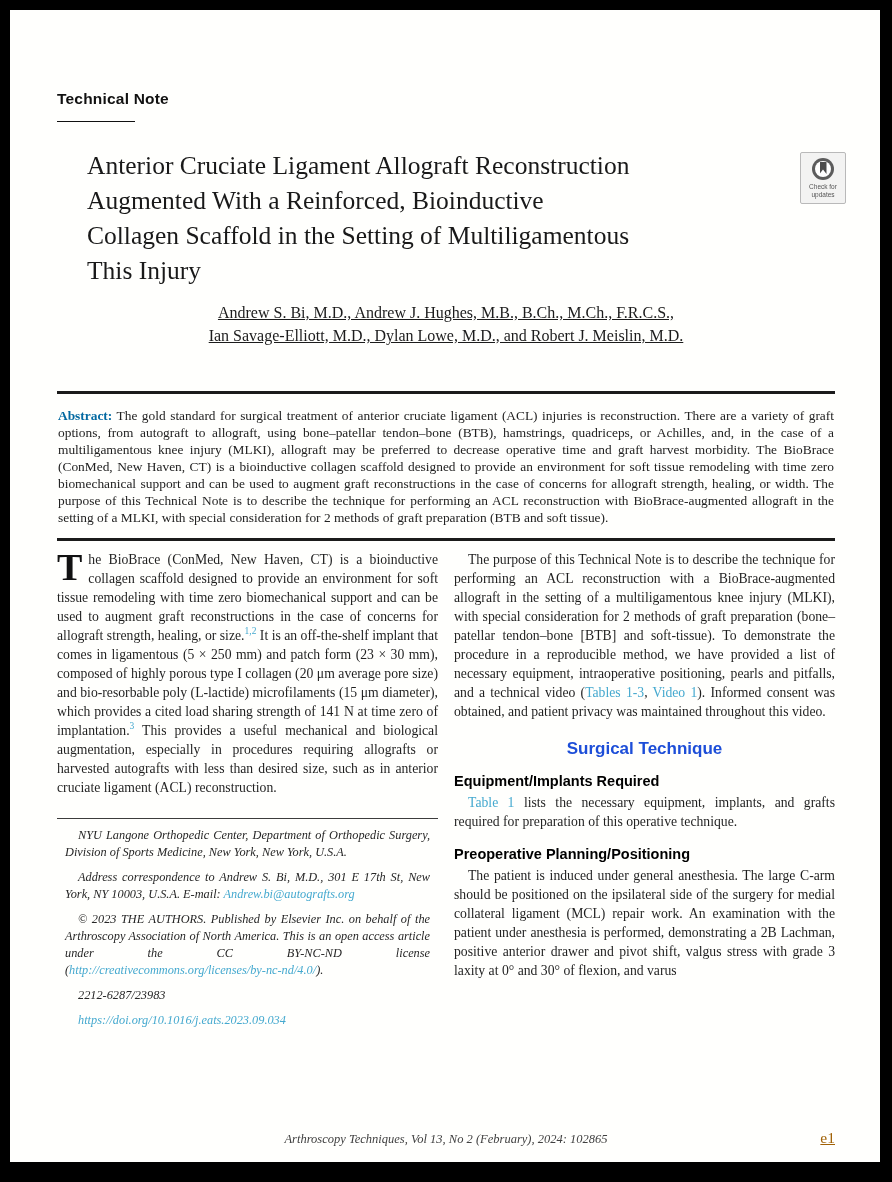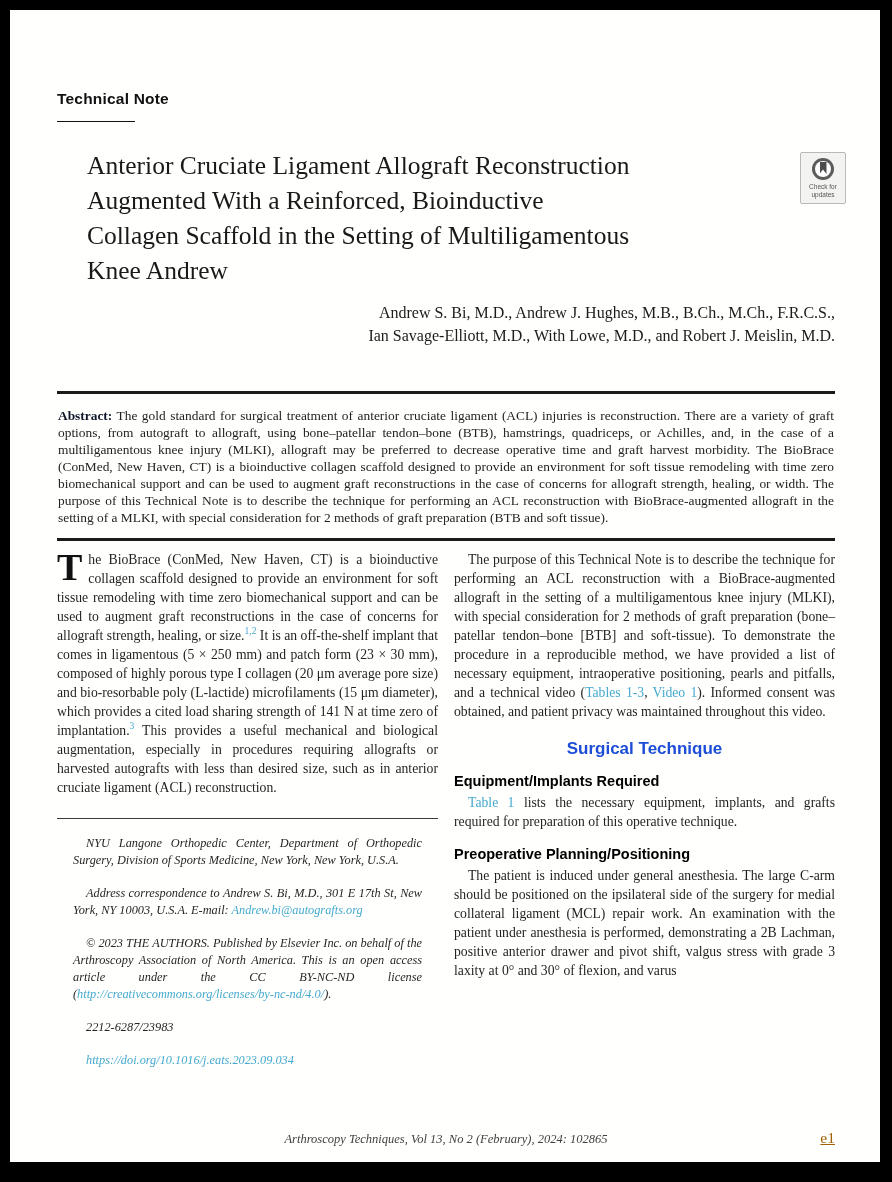--- a/index.html
+++ b/index.html
@@ -17,57 +17,57 @@
   .section-label {
     font-family:"Liberation Sans", sans-serif; font-weight:bold;
     font-size:15.5px; color:#111; letter-spacing:0.2px;
   }
   .section-underline { width:78px; border-bottom:1.7px solid #111; margin-top:13px; }
 
   .title {
     margin:26px 30px 0 30px; text-align:left; font-weight:normal;
     font-size:25.5px; line-height:35px; color:#191919;
   }
-  .authors { margin-top:13px; text-align:right; font-size:16px; line-height:23px; color:#1c1c1c; }
+  .authors { margin-top:13px; text-align:center; font-size:16px; line-height:23px; color:#1c1c1c;text-decoration:underline; }
 
   .crossmark {
     position:absolute; top:142px; right:34px; width:46px; height:52px;
     border:1px solid #b9b9b9; background:#f3f3f2; text-align:center; padding-top:5px;
     border-radius:2px; cursor:pointer;
   }
   .cm-circle { width:22px; height:22px; border-radius:50%; background:#5c5c5c; margin:0 auto; position:relative; }
   .cm-circle::after { content:""; position:absolute; left:3px; top:3px; right:3px; bottom:3px; background:#fff; border-radius:50%; }
   .cm-bookmark {
     position:absolute; left:7.5px; top:4px; width:7px; height:12px; background:#4c4c4c; z-index:2;
     clip-path:polygon(0 0,100% 0,100% 100%,50% 62%,0 100%);
   }
   .cm-text { font-family:"Liberation Sans", sans-serif; font-size:6.5px; line-height:7.5px; color:#555; margin-top:3px; }
 
   .abstract {
     margin-top:44px; border-top:3px solid #1b1b1b; border-bottom:3px solid #1b1b1b;
     padding:13px 1px 12px 1px; font-size:13.4px; line-height:17px;
     text-align:justify; color:#222;
   }
-  .abstract-label { font-weight:bold; color:#0f172a; }
+  .abstract-label { font-weight:bold; color:#0369a1; }
 
   .columns { display:flex; gap:16px; margin-top:9px; }
   .col { width:381px; font-size:13.7px; line-height:19px; text-align:justify; color:#1f1f1f; }
   .col p { margin:0; }
   p.indent { text-indent:14px; }
 
   .dropcap {
     float:left; font-size:38px; line-height:31px; font-weight:bold;
     padding:2px 6px 0 0; color:#111;
   }
   sup.ref { color:#45a9cf; font-size:9.5px; line-height:0; vertical-align:super; }
   .link { color:#45a9cf; text-decoration:none; cursor:pointer; }
 
   .footnote-rule { border-top:1.5px solid #3c3c3c; margin-top:21px; }
   .footnotes { margin-top:6px; font-style:italic; font-size:12.3px; line-height:17px; color:#262626; }
-  .footnotes p { margin:16px; text-indent:13px; text-align:justify; }
+  .footnotes p { margin:8px; text-indent:13px; text-align:justify; }
 
   .h-surgical {
     font-family:"Liberation Sans", sans-serif; font-weight:bold; font-size:17px;
     text-align:center; color:#1d4ed8; margin:18px 0 0 0;
   }
   .h-sub {
     font-family:"Liberation Sans", sans-serif; font-weight:bold; font-size:14.5px;
     color:#000000; margin:14px 0 2px 0;
   }
 
@@ -81,26 +81,26 @@
 <div class="page">
   <div class="content">
 
     <div class="section-label">Technical Note</div>
     <div class="section-underline"></div>
 
     <h1 class="title">
       <div>Anterior Cruciate Ligament Allograft Reconstruction</div>
       <div>Augmented With a Reinforced, Bioinductive</div>
       <div>Collagen Scaffold in the Setting of Multiligamentous</div>
-      <div>Knee Andrew</div>
+      <div>This Injury</div>
     </h1>
 
     <div class="authors">
       <div>Andrew S. Bi, M.D., Andrew J. Hughes, M.B., B.Ch., M.Ch., F.R.C.S.,</div>
-      <div>Ian Savage-Elliott, M.D., With Lowe, M.D., and Robert J. Meislin, M.D.</div>
+      <div>Ian Savage-Elliott, M.D., Dylan Lowe, M.D., and Robert J. Meislin, M.D.</div>
     </div>
 
     <div class="abstract">
       <span class="abstract-label">Abstract:</span><span> The gold standard for surgical treatment of anterior cruciate ligament (ACL) injuries is reconstruction. There are a variety of graft options, from autograft to allograft, using bone–patellar tendon–bone (BTB), hamstrings, quadriceps, or Achilles, and, in the case of a multiligamentous knee injury (MLKI), allograft may be preferred to decrease operative time and graft harvest morbidity. The BioBrace (ConMed, New Haven, CT) is a bioinductive collagen scaffold designed to provide an environment for soft tissue remodeling with time zero biomechanical support and can be used to augment graft reconstructions in the case of concerns for allograft strength, healing, or width. The purpose of this Technical Note is to describe the technique for performing an ACL reconstruction with BioBrace-augmented allograft in the setting of a MLKI, with special consideration for 2 methods of graft preparation (BTB and soft tissue).</span>
     </div>
 
     <div class="columns">
 
       <div class="col">
         <p>

